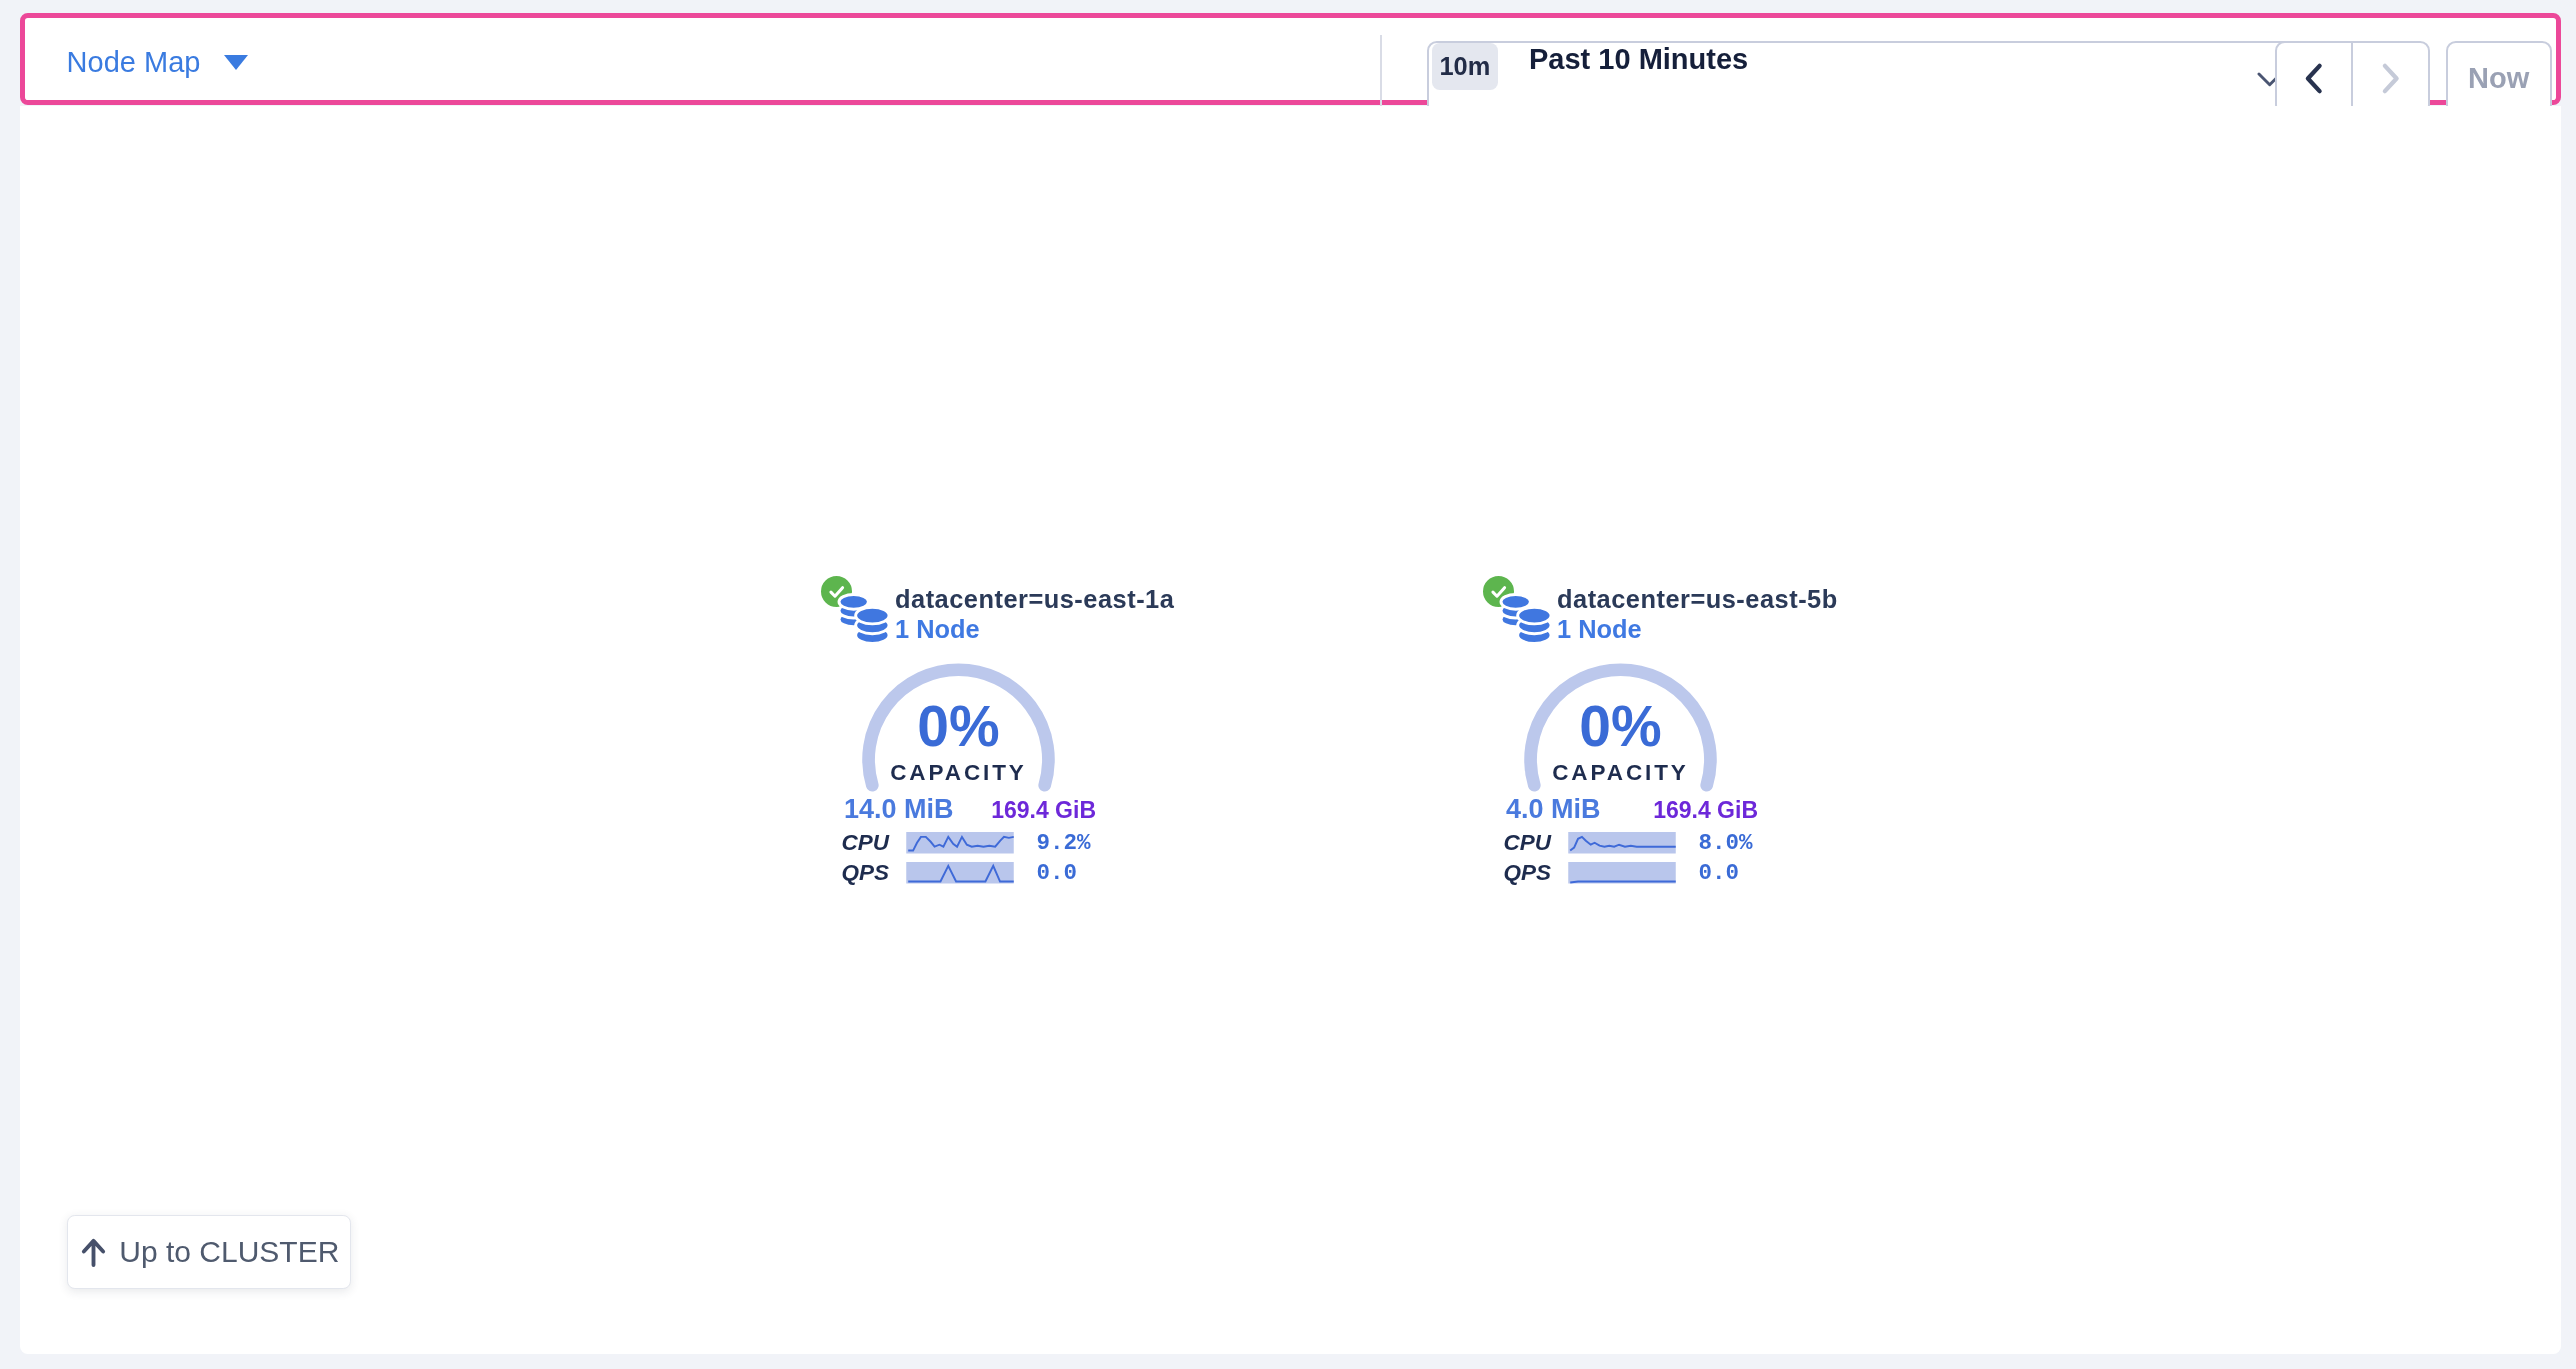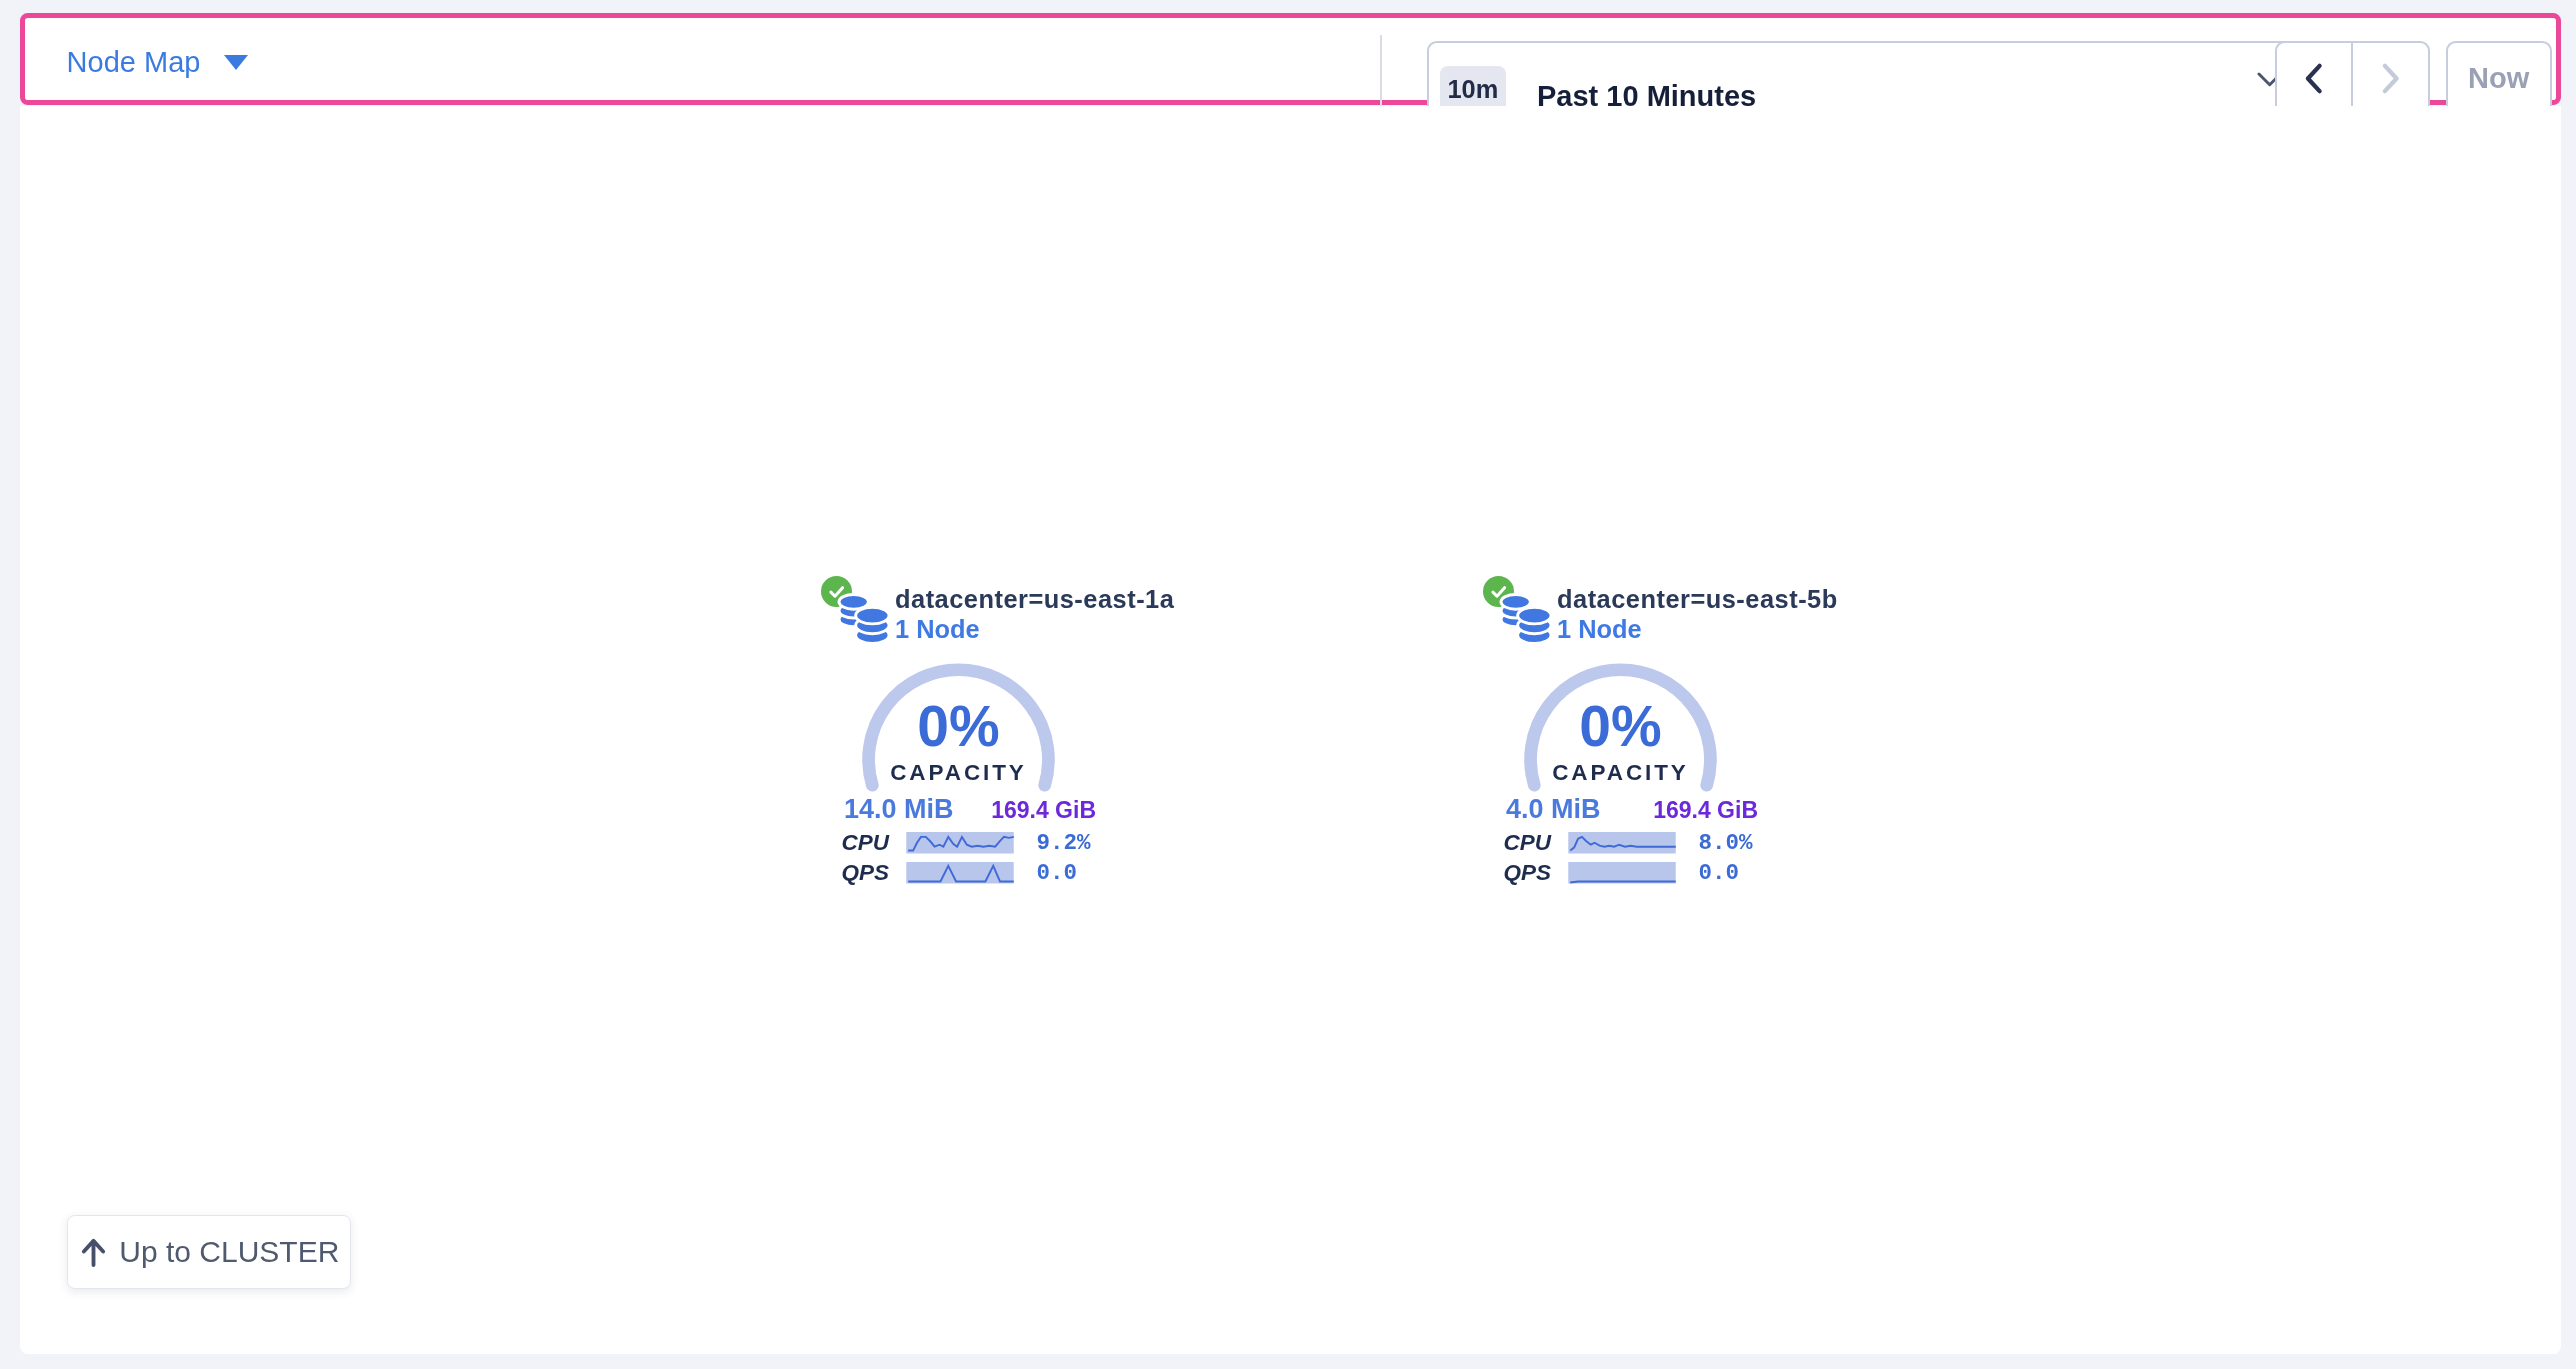--- a/index.html
+++ b/index.html
@@ -12,21 +12,21 @@
   .viewsel{position:absolute;left:42px;top:0;height:90px;display:flex;align-items:center;gap:23.5px;cursor:pointer;}
   .viewsel-label{font-size:29px;color:#3a7be0;}
   .caret-down{width:0;height:0;border-left:12.7px solid transparent;border-right:12.7px solid transparent;border-top:15.6px solid #3a7be0;}
   .breadcrumb{position:absolute;left:604px;top:0;height:90px;display:flex;align-items:center;gap:13.7px;}
   .crumb-link{font-size:29px;color:#3b82f0;cursor:pointer;}
   .crumb-sep{font-size:28px;font-weight:700;color:#3b82f0;}
   .crumb-current{font-size:29px;font-weight:600;color:#3f4450;letter-spacing:0.3px;}
   .header-divider{position:absolute;left:1355px;top:17.6px;width:2px;height:72px;background:#d9dce6;}
 
   .time-dropdown{position:absolute;left:1402px;top:23.5px;width:893px;height:74px;box-sizing:border-box;
-    border:2px solid #c8cddd;border-radius:9.8px;background:#fff;display:flex;align-items:flex-end;padding-left:11px;cursor:pointer;}
+    border:2px solid #c8cddd;border-radius:9.8px;background:#fff;display:flex;align-items:flex-start;padding-left:3px;cursor:pointer;}
   .time-badge{background:#e4e7ef;border-radius:7.8px;height:47px;min-width:59px;display:flex;align-items:center;justify-content:center;
     font-size:25.4px;font-weight:700;color:#222c47;padding:0 7.8px;box-sizing:border-box;}
   .time-label{margin-left:31px;font-size:29px;font-weight:600;color:#151f3a;}
   .time-chevron{position:absolute;right:35px;top:29px;}
 
   .arrow-group{position:absolute;left:2250px;top:23.5px;width:155px;height:74px;box-sizing:border-box;
     border:2px solid #c8cddd;border-radius:9.8px;background:#fff;display:flex;}
   .arrow-half{flex:1;display:flex;align-items:center;justify-content:center;cursor:pointer;}
   .arrow-half + .arrow-half{border-left:2px solid #c8cddd;}
   .now-button{position:absolute;left:2421px;top:23.5px;width:106px;height:74px;box-sizing:border-box;

